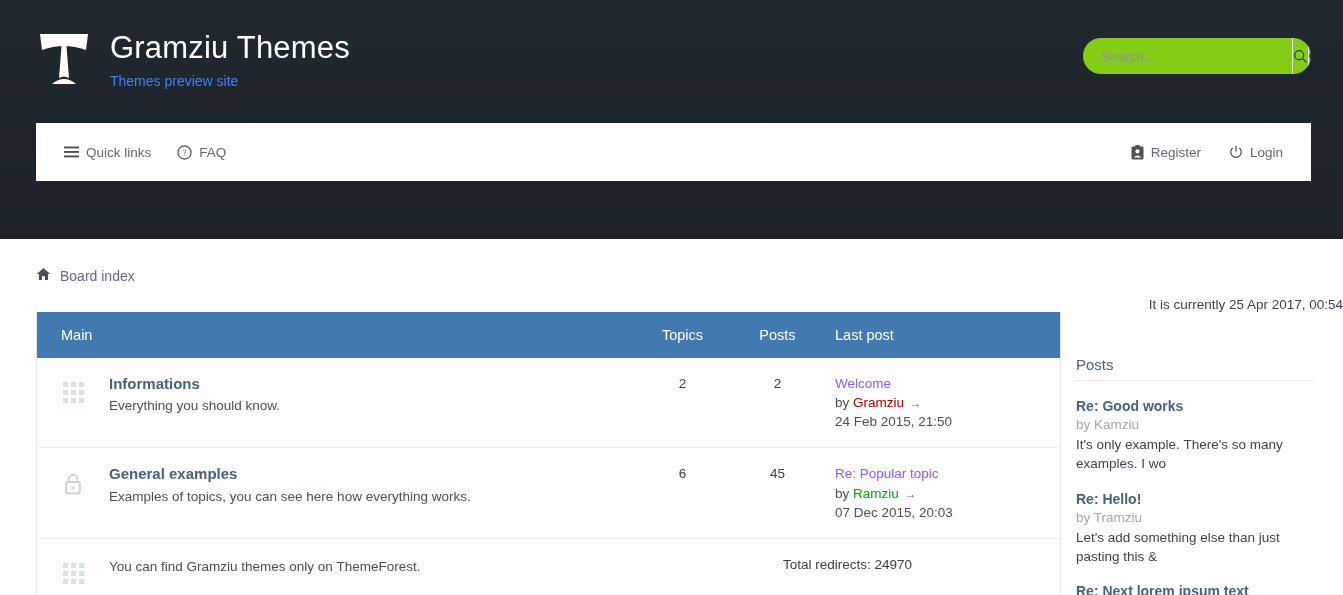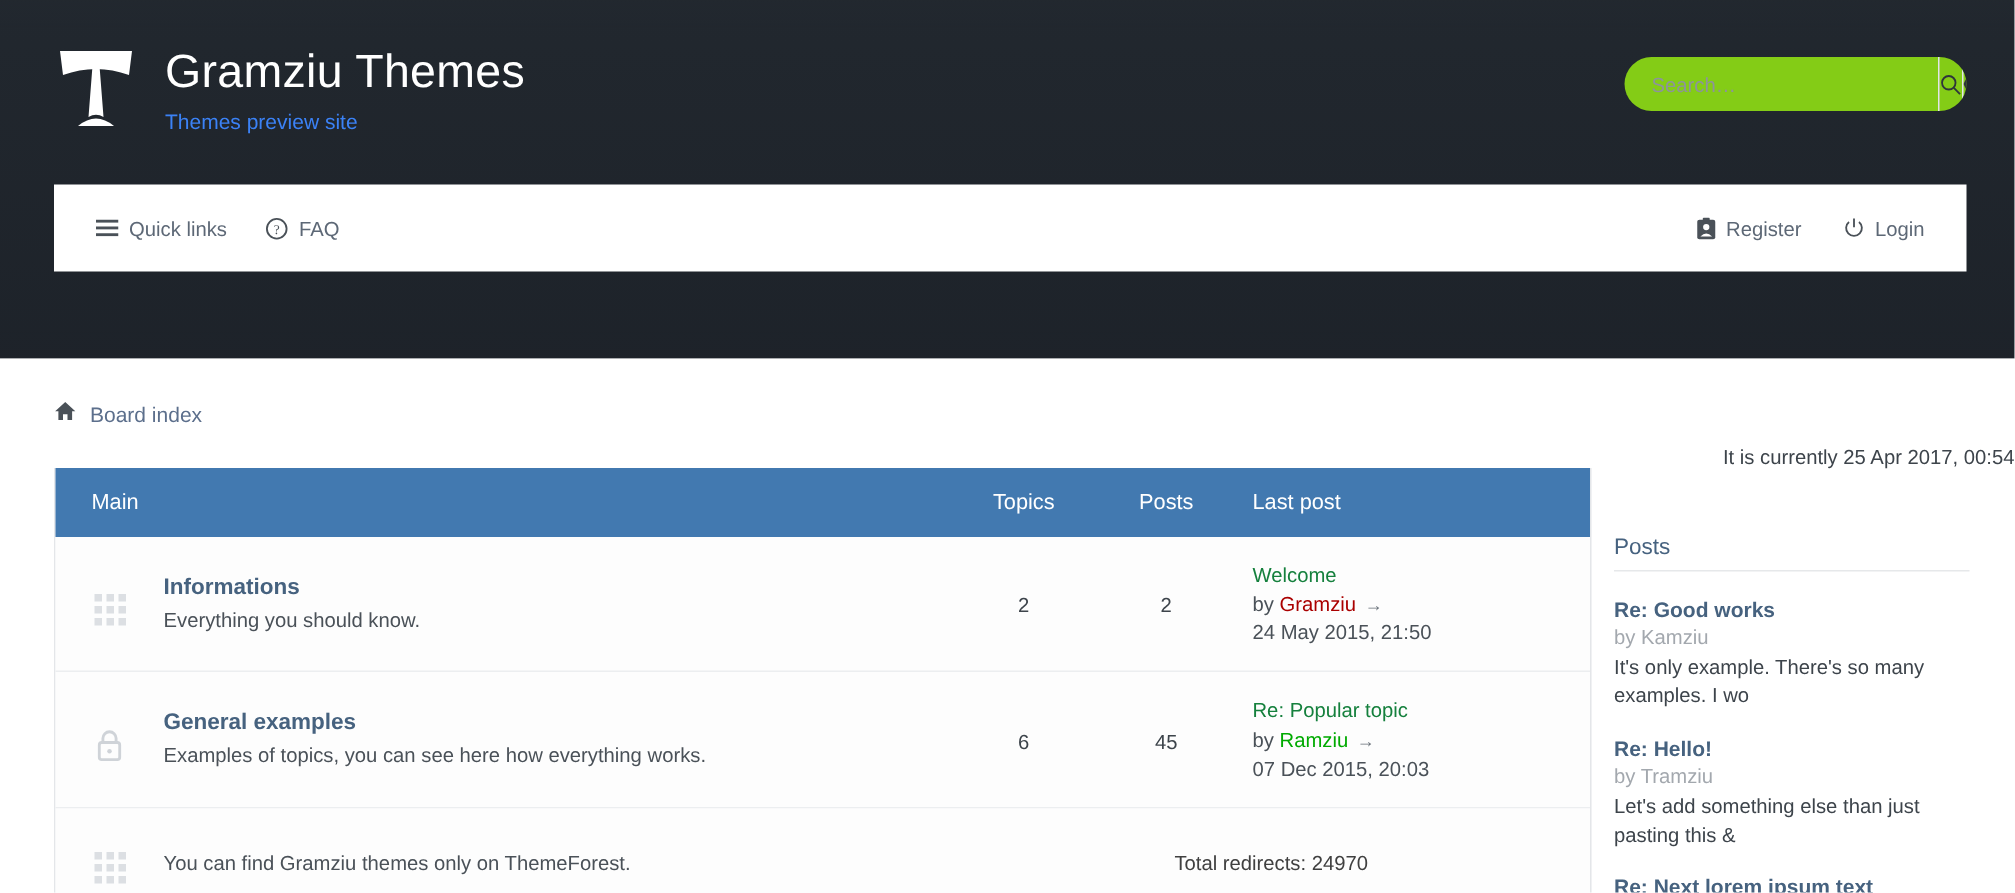--- a/index.html
+++ b/index.html
@@ -172,21 +172,21 @@
     padding: 0 0 0 24px;
     font-size: 14.5px;
   }
   .fh-title { flex: 1 1 auto; }
   .fh-topics { width: 95px; text-align: center; }
   .fh-posts  { width: 95px; text-align: center; }
   .fh-last   { width: 235px; padding-left: 10px; }
 
   .forum-row {
     display: flex;
-    align-items: center;
+    align-items: flex-start;
     border-bottom: 1px solid #eceef0;
     background: #fdfdfd;
     min-height: 72px;
     padding: 16px 0;
   }
   .forum-row:last-child { border-bottom: 0; }
   .row-icon {
     width: 72px;
     display: flex;
     justify-content: center;
@@ -216,21 +216,21 @@
     color: #3d444b;
     padding-top: 2px;
   }
   .row-last {
     width: 235px;
     padding-left: 10px;
     font-size: 13.5px;
     color: #4a5158;
     line-height: 1.42;
   }
-  .lp-subject { color: #15803d; text-decoration: none; cursor: pointer; }
+  .lp-subject { color: #8b5cf6; text-decoration: none; cursor: pointer; }
   .lp-by { color: #4a5158; }
   .lp-author { text-decoration: none; font-weight: 400; cursor: pointer; }
   .lp-author.admin { color: #aa0000; }
   .lp-author.mod   { color: #00aa00; }
   .lp-arrow { color: #6b737b; font-size: 12px; margin-left: 2px; }
   .lp-time { display: block; color: #4a5158; }
   .row-redirect {
     width: 425px;
     text-align: center;
     font-size: 13.5px;
@@ -415,21 +415,21 @@
           <a class="forum-name">Informations</a>
           <div class="forum-desc">Everything you should know.</div>
         </div>
         <div class="row-topics">2</div>
         <div class="row-posts">2</div>
         <div class="row-last">
           <a class="lp-subject">Welcome</a><br>
           <span class="lp-by">by</span>
           <a class="lp-author admin">Gramziu</a>
           <span class="lp-arrow">→</span>
-          <span class="lp-time">24 May 2015, 21:50</span>
+          <span class="lp-time">24 Feb 2015, 21:50</span>
         </div>
       </div>
 
       <div class="forum-row">
         <div class="row-icon">
           <svg width="20" height="24" viewBox="0 0 20 24" aria-hidden="true">
             <path d="M5.6 10 V7.2 A4.4 4.4 0 0 1 14.4 7.2 V10" fill="none" stroke="#cfd3d8" stroke-width="1.9"></path>
             <rect x="3.2" y="10" width="13.6" height="11.4" rx="1.6" fill="none" stroke="#cfd3d8" stroke-width="1.9"></rect>
             <circle cx="10" cy="15.8" r="1.5" fill="#cfd3d8"></circle>
           </svg>

